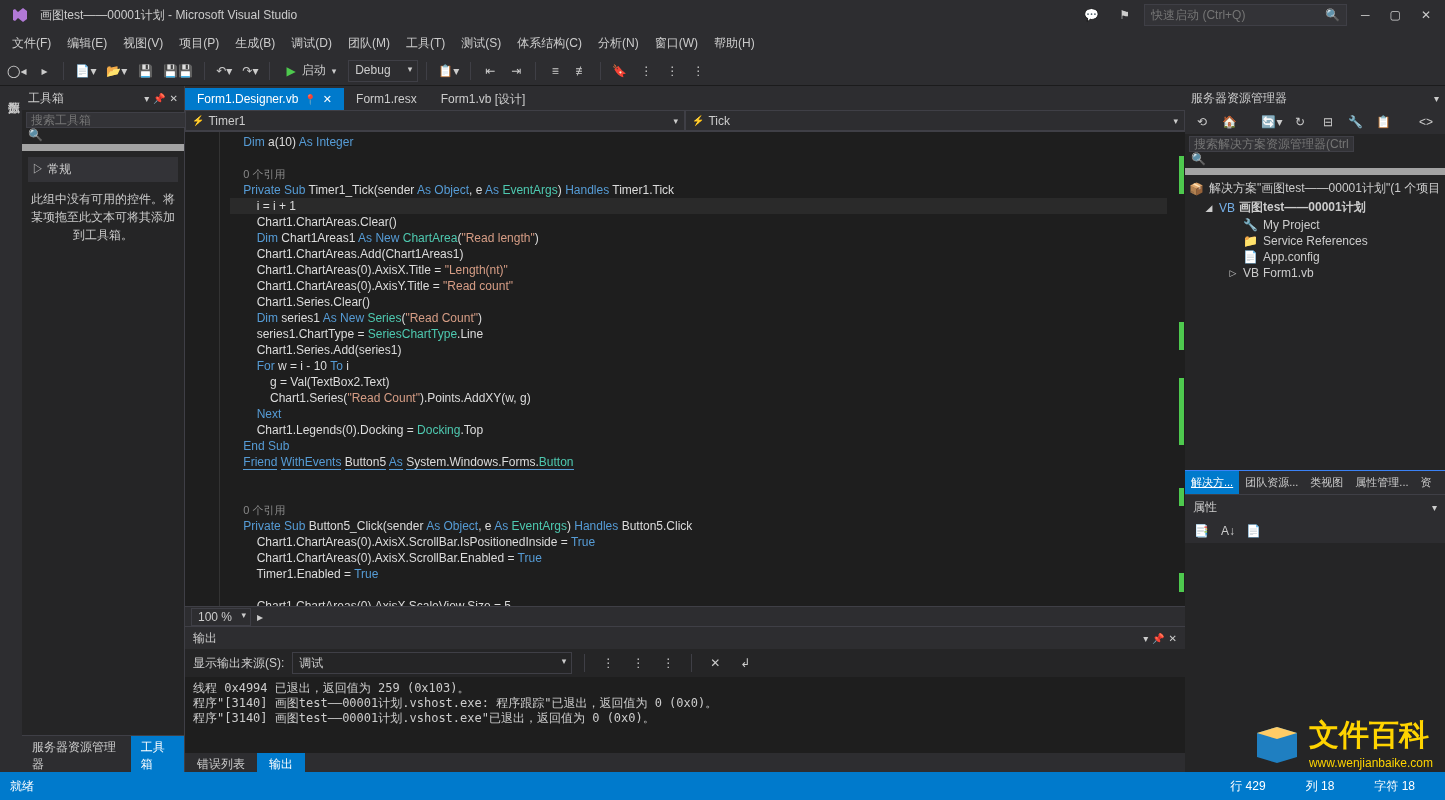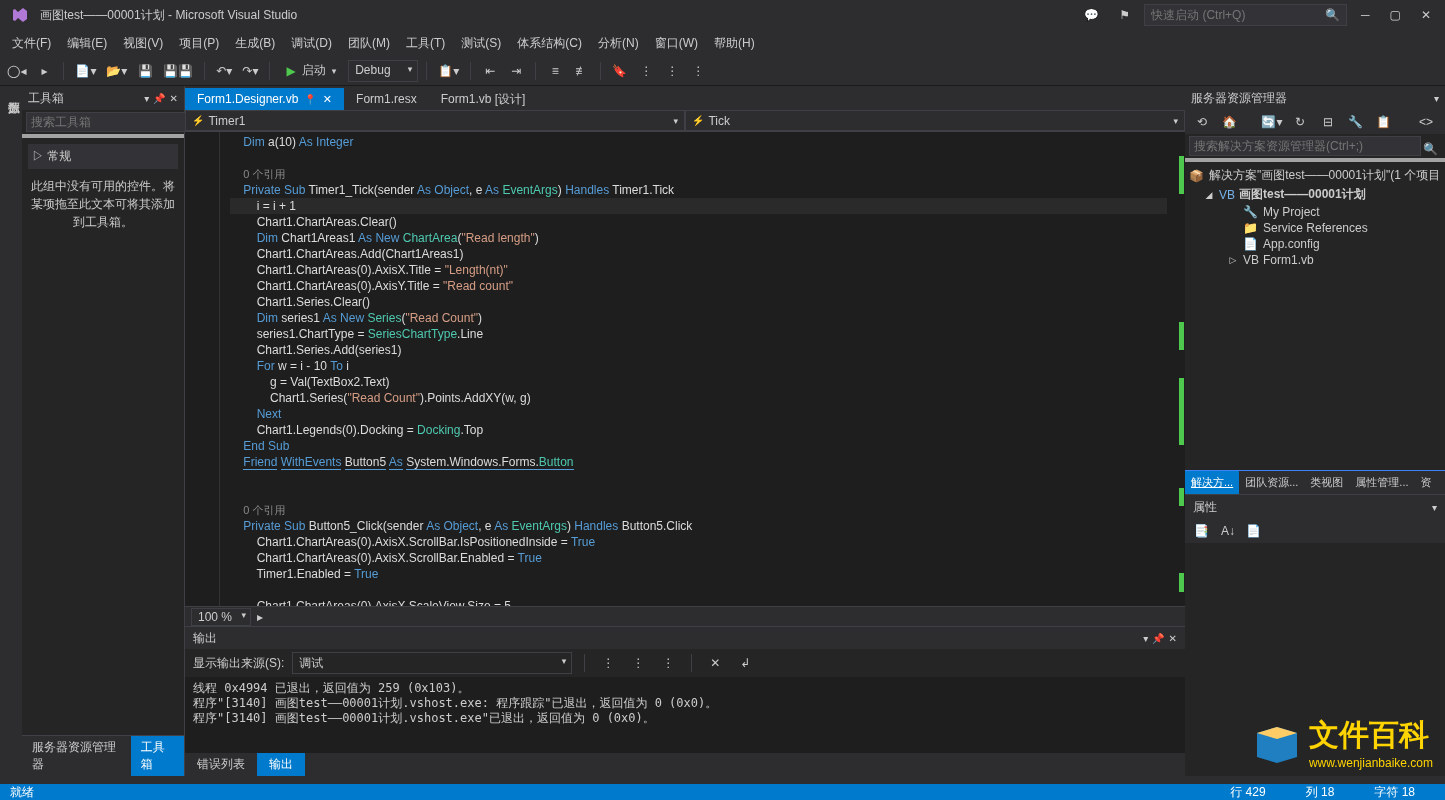--- a/index.html
+++ b/index.html
@@ -19,21 +19,21 @@
 .startbtn { display:flex; align-items:center; gap:6px; padding:0 8px; height:24px; }
 .startbtn .play { color:#4ec94e; }
 .combo { height:22px; border:1px solid #3f3f46; padding:2px 20px 2px 6px; position:relative; color:#ccc; min-width:70px; }
 .combo::after { content:"▾"; position:absolute; right:5px; top:3px; font-size:9px; }
 .main { display:flex; height:calc(800px - 30px - 26px - 30px - 24px); }
 .sidebar-tabs { width:22px; background:#2d2d30; writing-mode:vertical-rl; display:flex; padding-top:6px; color:#ccc; font-size:11px; }
 .toolbox { width:163px; background:#252526; border-right:1px solid #3f3f46; display:flex; flex-direction:column; }
 .panel-header { height:24px; display:flex; align-items:center; padding:0 6px; background:#2d2d30; color:#ccc; }
 .panel-header .title { flex:1; }
 .panel-header .icon { margin-left:4px; font-size:10px; }
-.panel-search { display:flex; align-items:flex-end; border-bottom:4px solid #a3a3a3; padding:2px 4px; }
+.panel-search { display:flex; align-items:flex-start; border-bottom:7px solid #a3a3a3; padding:2px 4px;flex-direction:column; }
 .panel-search input { flex:1; background:#333337; border:1px solid #3f3f46; outline:none; color:#ccc; height:20px; padding:0 4px; }
 .panel-search .mag { width:20px; text-align:center; }
 .toolbox-content { flex:1; padding:6px; color:#ccc; text-align:center; }
 .toolbox-group { text-align:left; padding:4px; background:#333337; margin-bottom:8px; }
 .toolbox-msg { margin-top:6px; line-height:1.5; }
 .bottom-tabs { display:flex; background:#2d2d30; border-top:1px solid #3f3f46; }
 .bottom-tabs .tab { padding:3px 10px; color:#ccc; }
 .bottom-tabs .tab.active { background:#007acc; color:#fff; }
 .editor-area { flex:1; display:flex; flex-direction:column; min-width:0; }
 .file-tabs { height:24px; background:#2d2d30; display:flex; align-items:flex-end; }
@@ -72,21 +72,21 @@
 .tree { flex:1; padding:4px 4px; overflow:hidden; }
 .tree-row { display:flex; align-items:center; gap:4px; padding:1px 0; color:#ccc; }
 .tree-row .exp { width:12px; font-size:9px; text-align:center; }
 .tree-row .icn { width:16px; text-align:center; }
 .right-tabs { display:flex; background:#2d2d30; border-top:1px solid #3b82f6; overflow:hidden; height:24px; }
 .right-tabs .tab { padding:4px 6px; font-size:11px; white-space:nowrap; color:#ccc; }
 .right-tabs .tab.active { background:#007acc; color:#fff; text-decoration:underline; }
 .props-panel { height:282px; background:#252526; border-top:1px solid #3f3f46; }
 .props-header { height:24px; display:flex; align-items:center; padding:0 8px; }
 .props-toolbar { height:24px; display:flex; align-items:center; padding:0 6px; gap:4px; background:#2d2d30; }
-.statusbar { position:absolute; bottom:0; left:0; right:0; height:16px; background:#007acc; color:#fff; display:flex; align-items:center; padding:0 10px; z-index:100; }
+.statusbar { position:absolute; bottom:0; left:0; right:0; height:28px; background:#007acc; color:#fff; display:flex; align-items:center; padding:0 10px; z-index:100; }
 .statusbar .status { flex:1; }
 .statusbar .metric { margin:0 20px; }
 .watermark { position:absolute; right:12px; bottom:30px; z-index:200; display:flex; align-items:center; gap:8px; }
 .watermark .big { color:#ffd400; font-size:30px; font-weight:bold; }
 .watermark .url { color:#ffd400; font-size:12px; }
 svg.icon { width:16px; height:16px; }
 </style>
 </head>
 <body>
 

